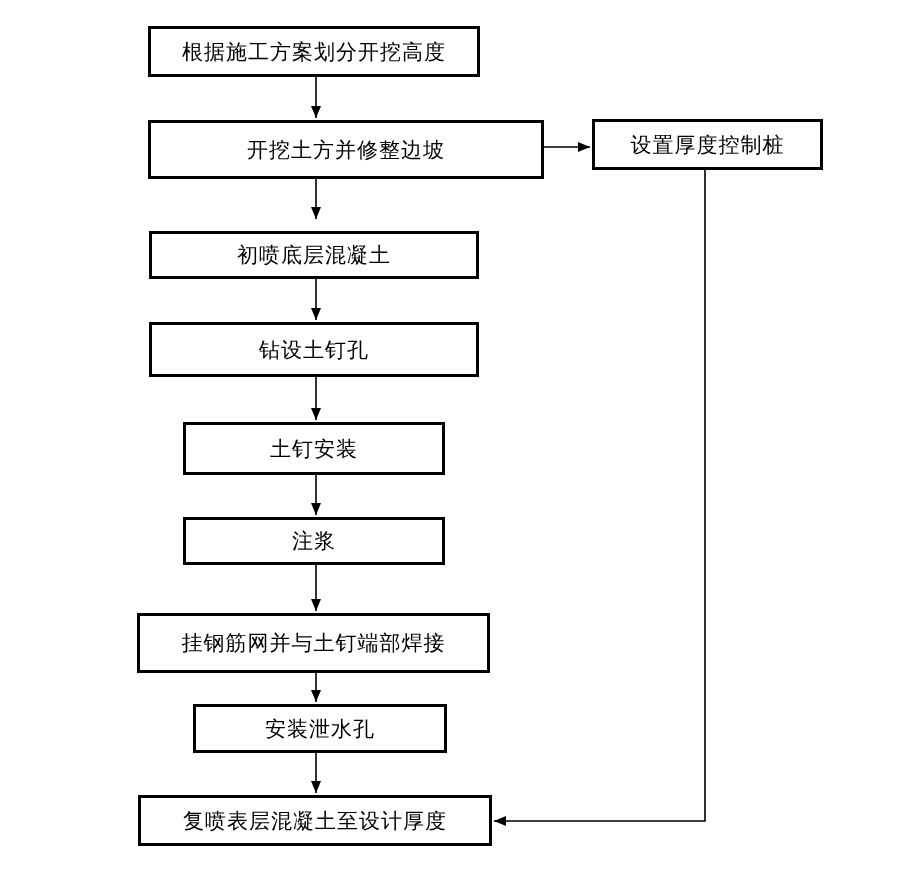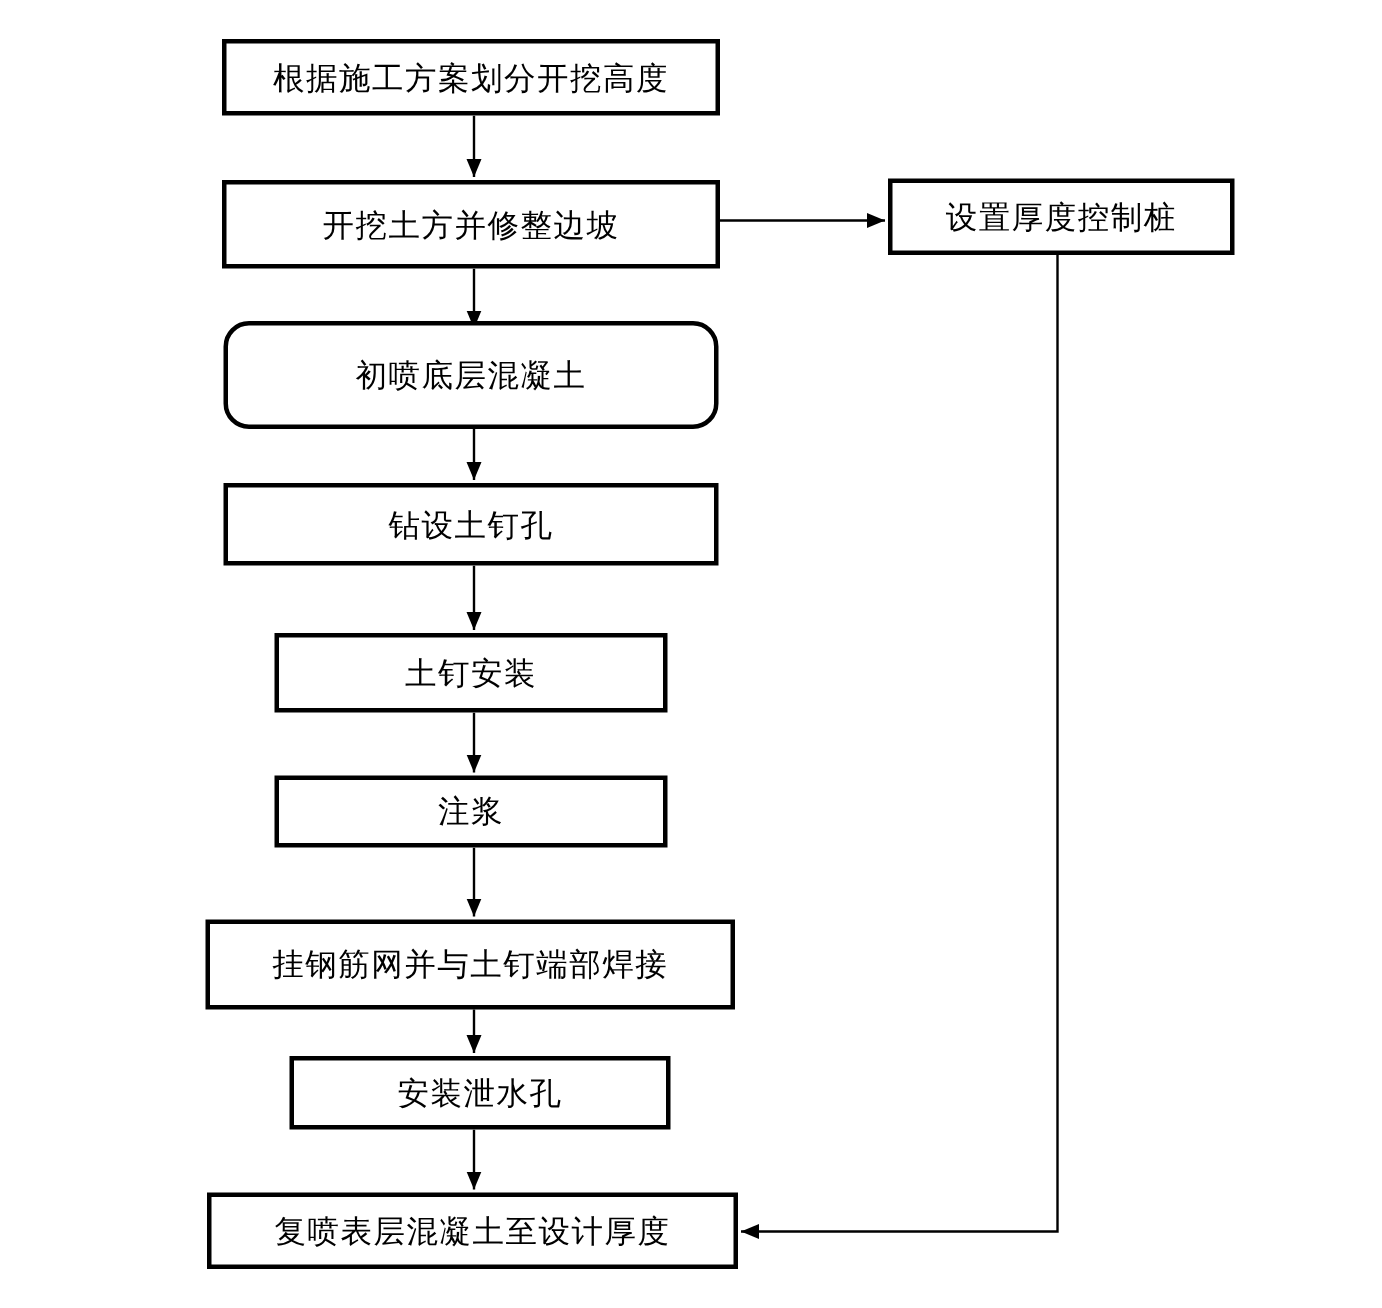--- a/index.html
+++ b/index.html
@@ -30,22 +30,22 @@
     display: flex;
     align-items: center;
     justify-content: center;
     font-size: 21px;
     letter-spacing: 1px;
     color: #000000;
     white-space: nowrap;
   }
   
   .n1  { left:148px; top:26px;  width:332px; height:51px; }
-  .n2  { left:148px; top:120px; width:332px; height:59px; }
-  .n3  { left:149px; top:214px; width:330px; height:72px;border-radius:17px; }
+  .n2  { left:148px; top:120px; width:396px; height:59px; }
+  .n3  { left:149px; top:231px; width:330px; height:48px; }
   .n4  { left:149px; top:322px; width:330px; height:55px;text-align:right; }
   .n5  { left:183px; top:422px; width:262px; height:53px; }
   .n6  { left:183px; top:517px; width:262px; height:48px; }
   .n7  { left:137px; top:613px; width:353px; height:60px; }
   .n8  { left:193px; top:704px; width:254px; height:49px; }
   .n9  { left:138px; top:795px; width:354px; height:51px; }
   .n10 { left:592px; top:119px; width:231px; height:51px; }
 </style>
 </head>
 <body>

